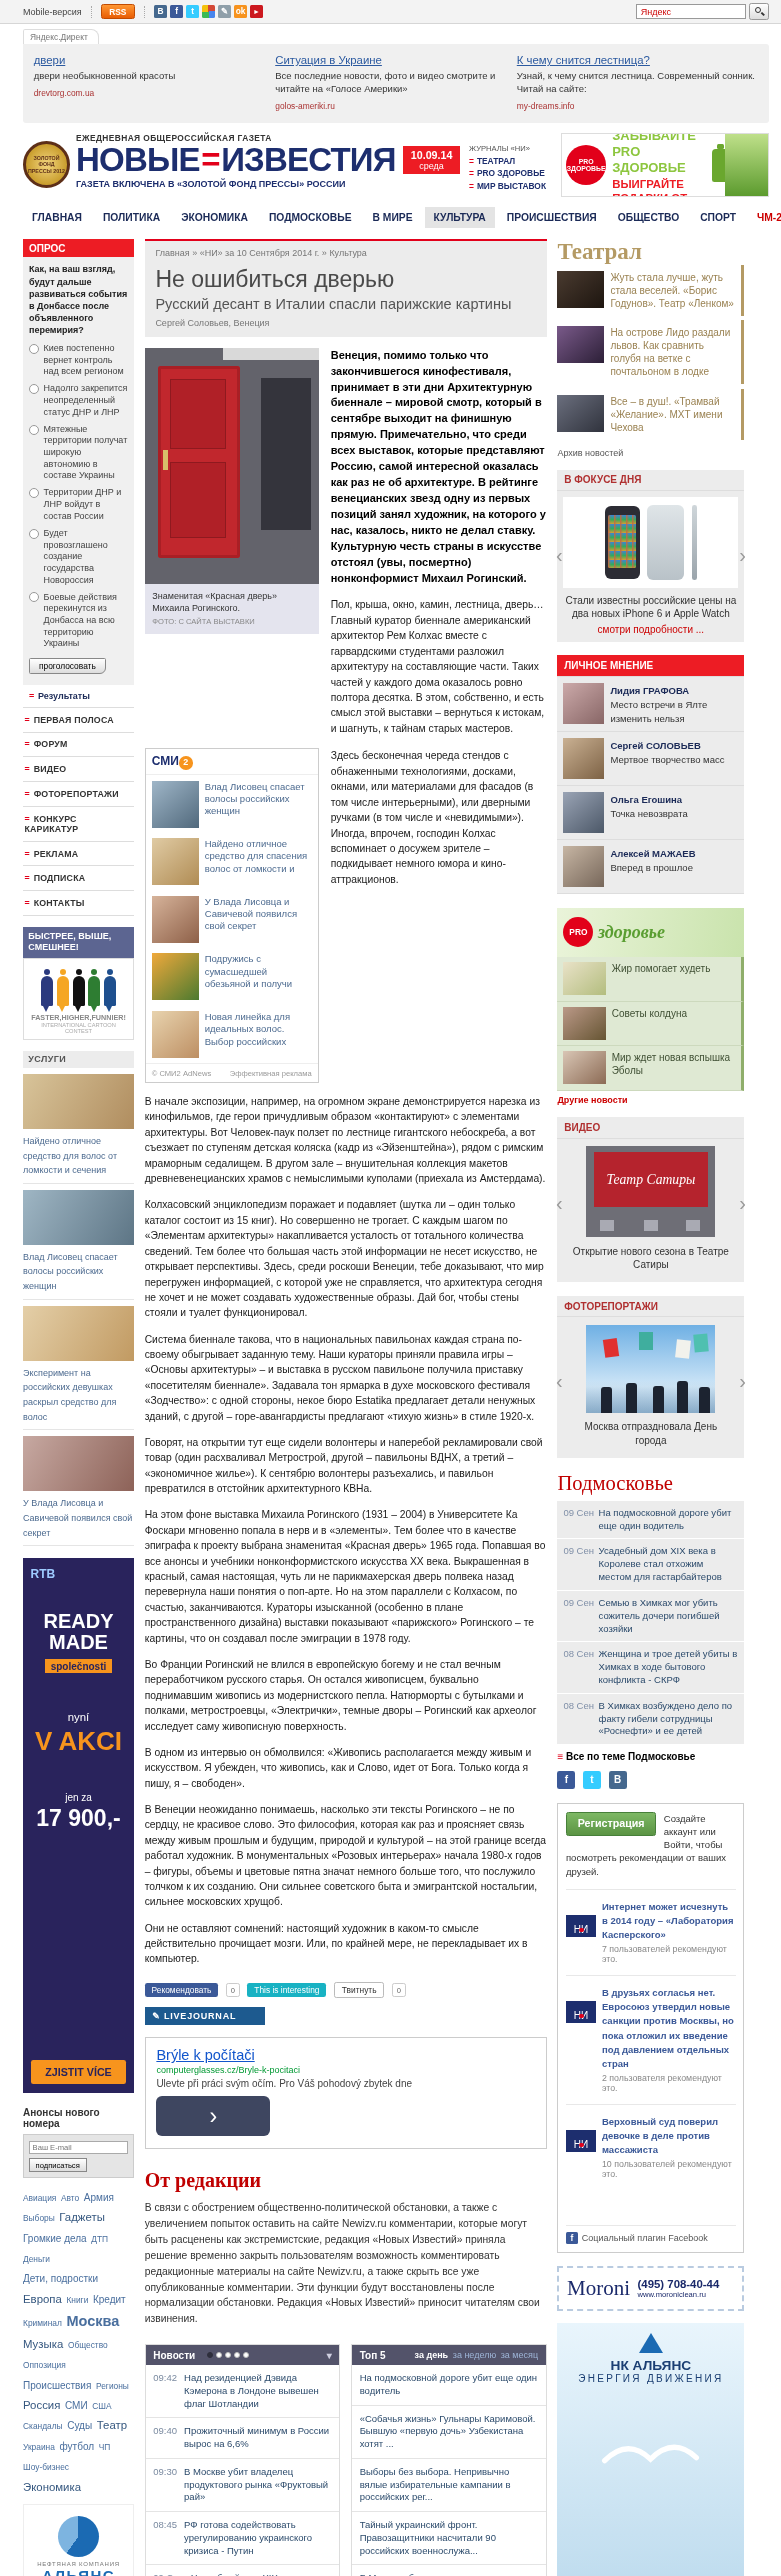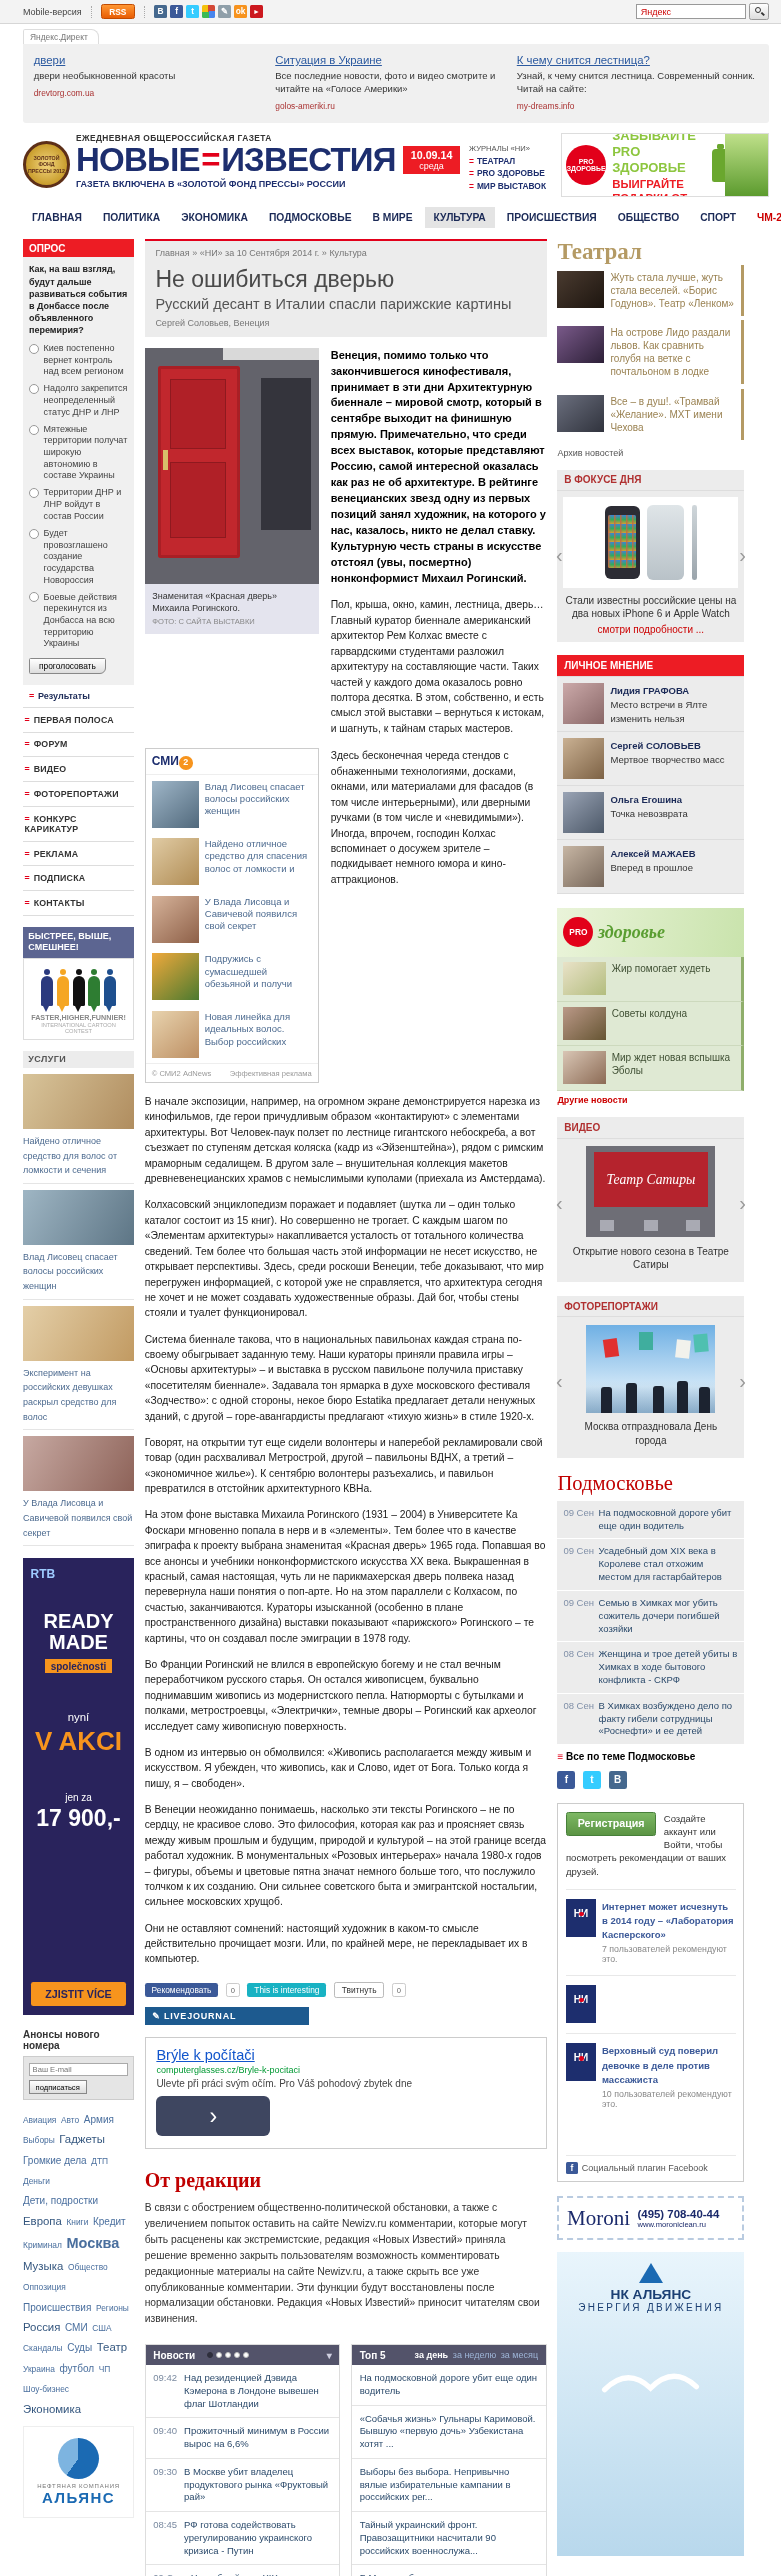--- a/index.html
+++ b/index.html
@@ -87,21 +87,21 @@
   .cartoon .cap { font-size:7.2px; font-weight:bold; color:#888; margin-top:7.6px; }
   .cartoon .cap2 { font-size:5.7px; color:#aaa; }
   .svc-head { background:#ececec; font-size:9px; font-weight:bold; color:#555; padding:3.8px 5.3px; margin-top:10.7px; letter-spacing:0.4px; }
   .svc { display:block; padding:6px 0; border-bottom:0.8px solid #e5e5e5; }
   .svc .ph { width:100%; height:55px; margin-bottom:3.8px; }
   .svc:nth-of-type(1) .ph { background:linear-gradient(120deg,#d8c49a,#b08d5f); }
   .svc:nth-of-type(2) .ph { background:linear-gradient(120deg,#9fb6c4,#5d7585); }
   .svc:nth-of-type(3) .ph { background:linear-gradient(120deg,#e4cfa8,#c19a62); }
   .svc:nth-of-type(4) .ph { background:linear-gradient(120deg,#c7a9a2,#8d6258); }
   .svc .tx { font-size:9px; color:#4c6a8f; line-height:1.3; }
-  .rtb { margin-top:12px; background:#29235c; height:457px; color:#fff; padding:9px 7.6px; display:flex; flex-direction:column; text-align:center; }
+  .rtb { margin-top:12px; background:#29235c; height:535px; color:#fff; padding:9px 7.6px; display:flex; flex-direction:column; text-align:center; }
   .rtb .lg { font-size:12px; font-weight:bold; text-align:left; color:#9ecbff; }
   .rtb .ready { font-size:20px; font-weight:bold; margin-top:30px; line-height:1.05; }
   .rtb .spo { display:inline-block; background:#f7941d; color:#29235c; font-size:10px; font-weight:bold; padding:1.5px 6px; margin:6px auto 0; }
   .rtb .nyni { font-size:11.4px; margin-top:38px; }
   .rtb .akci { font-size:26px; font-weight:bold; color:#f7941d; margin-top:3px; }
   .rtb .jen { font-size:10px; margin-top:35px; }
   .rtb .price { font-size:23px; font-weight:bold; margin-top:1.5px; }
   .rtb .btn { margin-top:auto; background:#f7941d; color:#29235c; font-weight:bold; font-size:10.7px; padding:6px 0; border-radius:2.3px; }
   .ann-title { font-size:10px; font-weight:bold; color:#333; margin:13.7px 0 4.6px; }
   .ann-box { border:0.8px solid #ccc; background:#e5e5e5; padding:4.6px; }
@@ -148,21 +148,21 @@
   .smi-item:nth-of-type(2) .th{background:linear-gradient(140deg,#e0cba4,#b08c54);}
   .smi-item:nth-of-type(3) .th{background:linear-gradient(140deg,#d6b39a,#8e6048);}
   .smi-item:nth-of-type(4) .th{background:linear-gradient(140deg,#f0a93c,#4c7a2f);}
   .smi-item:nth-of-type(5) .th{background:linear-gradient(140deg,#e8d3ae,#bd8f63);}
   .smi-item .tx { font-size:9.5px; color:#4c6a8f; line-height:1.3; }
   .smi2-foot { display:flex; justify-content:space-between; font-size:7.6px; color:#999; padding:4.6px 6px; border-top:0.8px solid #eee; }
   .share { display:flex; gap:7.6px; align-items:center; margin-top:15px; }
   .share .sbtn { font-size:8.4px; color:#fff; padding:2.3px 6.9px; border-radius:2.3px; }
   .s-fb{background:#3b5998;} .s-sb{background:#18b2c3;} .s-tw{background:#fff; color:#333 !important; border:0.8px solid #bbb;}
   .share .cnt { font-size:7.6px; color:#666; border:0.8px solid #ccc; padding:1.5px 3.8px; border-radius:2.3px; background:#fff; }
-  .lj { margin-top:9px; width:164px; background:#1d5a8f; color:#fff; font-size:9px; font-weight:bold; padding:3.8px 7.6px; letter-spacing:0.8px; }
+  .lj { margin-top:9px; width:120px; background:#1d5a8f; color:#fff; font-size:9px; font-weight:bold; padding:3.8px 7.6px; letter-spacing:0.8px; }
   .lj::before{ content:"✎ "; }
   .gad { border:0.8px solid #ccc; margin-top:12px; padding:9px 10.7px 12px; }
   .gad .t { font-size:14.5px; color:#1155cc; text-decoration:underline; }
   .gad .u { font-size:9px; color:#093; margin-top:1.5px; }
   .gad .x { font-size:10px; color:#444; margin-top:3px; }
   .gad .arrow { margin-top:7.6px; width:114px; height:40px; background:#3e4660; border-radius:6px; color:#fff; font-size:23px; display:flex; align-items:center; justify-content:center; }
   .edit-title { font-family:"Liberation Serif", serif; color:#c00000; font-size:20px; margin-top:20px; }
   .edit-text { font-size:10.3px; color:#333; line-height:1.55; margin-top:7.6px; }
   .bottom-boxes { display:flex; gap:10.7px; margin-top:16.7px; }
   .bbox { flex:1; border:0.8px solid #ddd; }
@@ -235,21 +235,21 @@
   .mo-item .dt { color:#8090a8; white-space:nowrap; }
   .mo-item .tx { color:#2b4a6b; }
   .mo-all { display:inline-block; font-size:10px; font-weight:bold; color:#000; margin:6px 0; }
   .mo-all::before{ content:"≡ "; color:#e2001a; }
   .mo-soc { display:flex; gap:7.6px; margin:3px 0 13.7px; }
   .mo-soc span { width:18px; height:18px; border-radius:2.3px; color:#fff; font-weight:bold; text-align:center; line-height:18px; font-size:10px; }
   .fbw { border:0.8px solid #ccc; padding:7.6px; }
   .fb-top { overflow:hidden; font-size:9.5px; color:#333; line-height:1.4; }
   .fb-reg { float:left; background:linear-gradient(#7db864,#5b9444); border:0.8px solid #47803a; color:#fff; font-size:10.7px; font-weight:bold; padding:3.8px 10.7px; border-radius:2.3px; margin:0 7.6px 3px 0; }
   .fb-item { display:flex; gap:6px; margin-top:10.7px; border-top:0.8px solid #e8e8e8; padding-top:9px; }
-  .fb-item .th { flex:0 0 30px; height:38px; background:#1d2e6e; color:#fff; font-weight:bold; font-size:10px; text-align:center; line-height:30px; position:relative; }
+  .fb-item .th { flex:0 0 30px; height:22px; background:#1d2e6e; color:#fff; font-weight:normal; font-size:10px; text-align:center; line-height:30px; position:relative;margin-top:16px; }
   .fb-item .th::after { content:""; position:absolute; left:13px; top:13px; width:4.6px; height:4.6px; border-radius:50%; background:#e2001a; }
   .fb-item .tt { font-size:9.5px; font-weight:bold; color:#3b5998; line-height:1.3; }
   .fb-item .mt { font-size:8.8px; color:#888; margin-top:2.3px; }
   .fb-plug { font-size:9px; color:#555; margin-top:46px; border-top:0.8px solid #e8e8e8; padding-top:6px; }
   .fb-plug .fico { display:inline-block; width:12px; height:12px; background:#3b5998; color:#fff; font-weight:bold; font-size:8.4px; text-align:center; line-height:12px; border-radius:1.5px; margin-right:3.8px; }
   .moroni { margin-top:13.7px; border:2.3px dashed #b9cbe0; background:#fff; padding:7.6px; display:flex; align-items:center; gap:7.6px; }
   .moroni .nm { font-family:"Liberation Serif", serif; font-size:21px; color:#1b2a6b; }
   .moroni .ph { font-size:11.4px; font-weight:bold; color:#1b2a6b; }
   .moroni .ur { font-size:7.6px; color:#1b2a6b; }
   .nk { margin-top:12px; height:304px; background:linear-gradient(#e9f5fc,#b8d8ec); padding:10.7px 7.6px; text-align:center; display:flex; flex-direction:column; }
@@ -811,20 +811,21 @@
         </div>
         <div>
 
             <div class="fb-item">
               <span class="th">НИ</span>
               <span><a class="tt" href="#">Интернет может исчезнуть в 2014 году – «Лаборатория Касперского»</a><div class="mt">7 пользователей рекомендуют это.</div></span>
             </div>
 
             <div class="fb-item">
               <span class="th">НИ</span>
+              <span><a class="tt" href="#">В друзьях согласья нет. Евросоюз утвердил новые санкции против Москвы, но пока отложил их введение под давлением отдельных стран</a><div class="mt">2 пользователя рекомендуют это.</div></span>
             </div>
 
             <div class="fb-item">
               <span class="th">НИ</span>
               <span><a class="tt" href="#">Верховный суд поверил девочке в деле против массажиста</a><div class="mt">10 пользователей рекомендуют это.</div></span>
             </div>
           </div>
         <div class="fb-plug"><span class="fico">f</span><span>Социальный плагин Facebook</span></div>
       </div>
 

